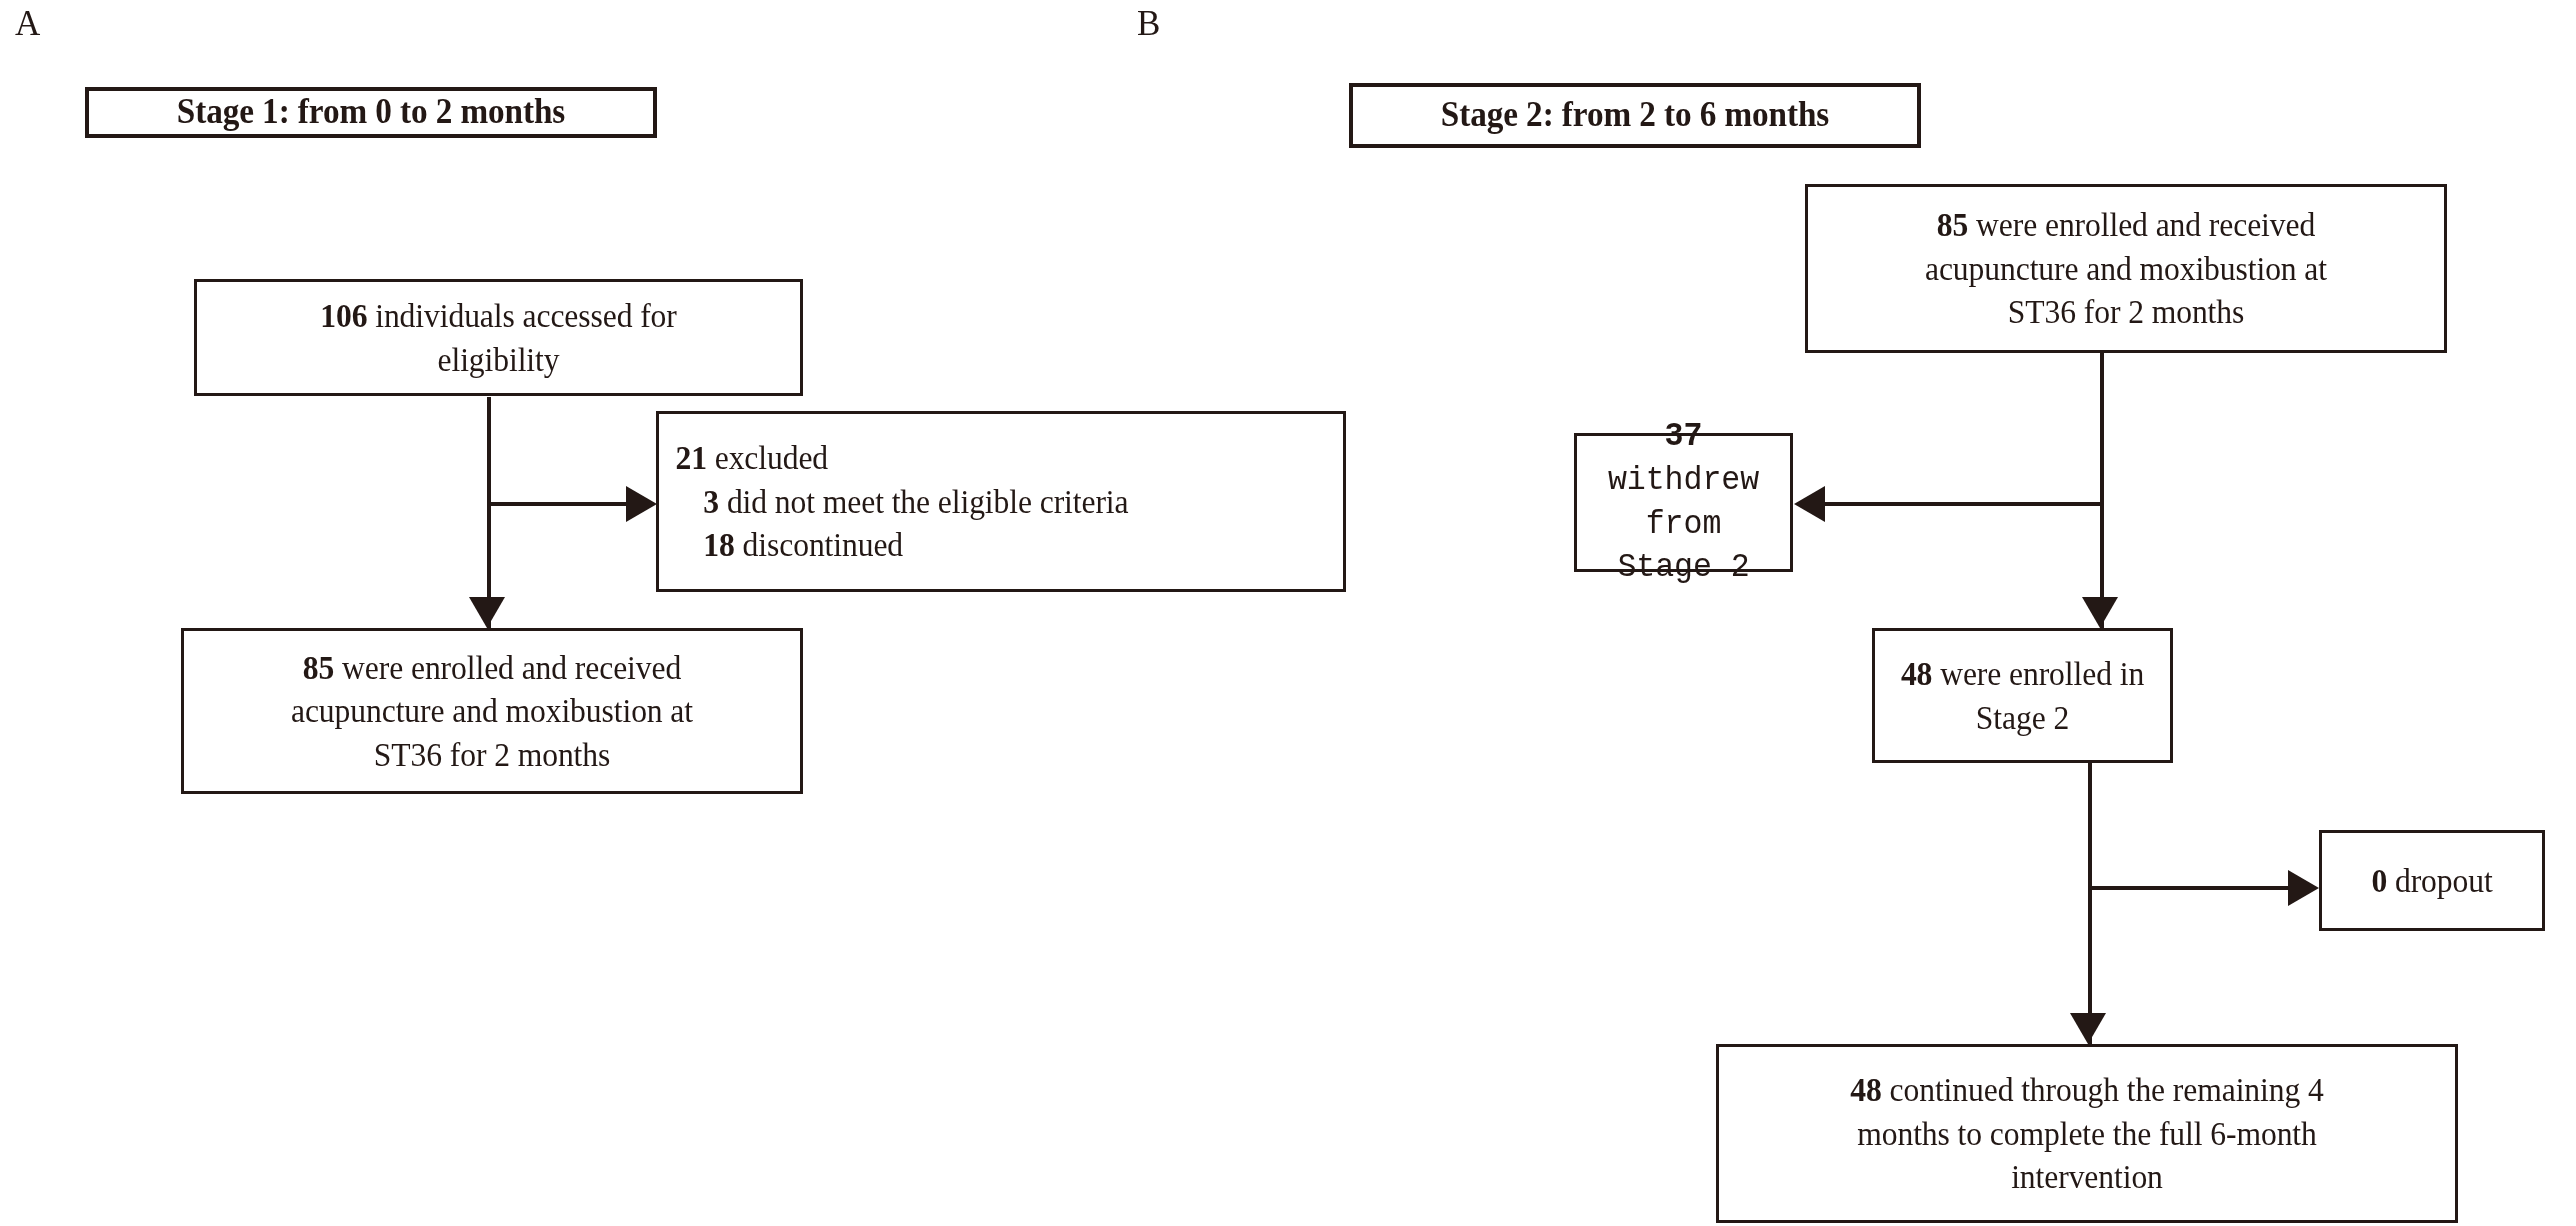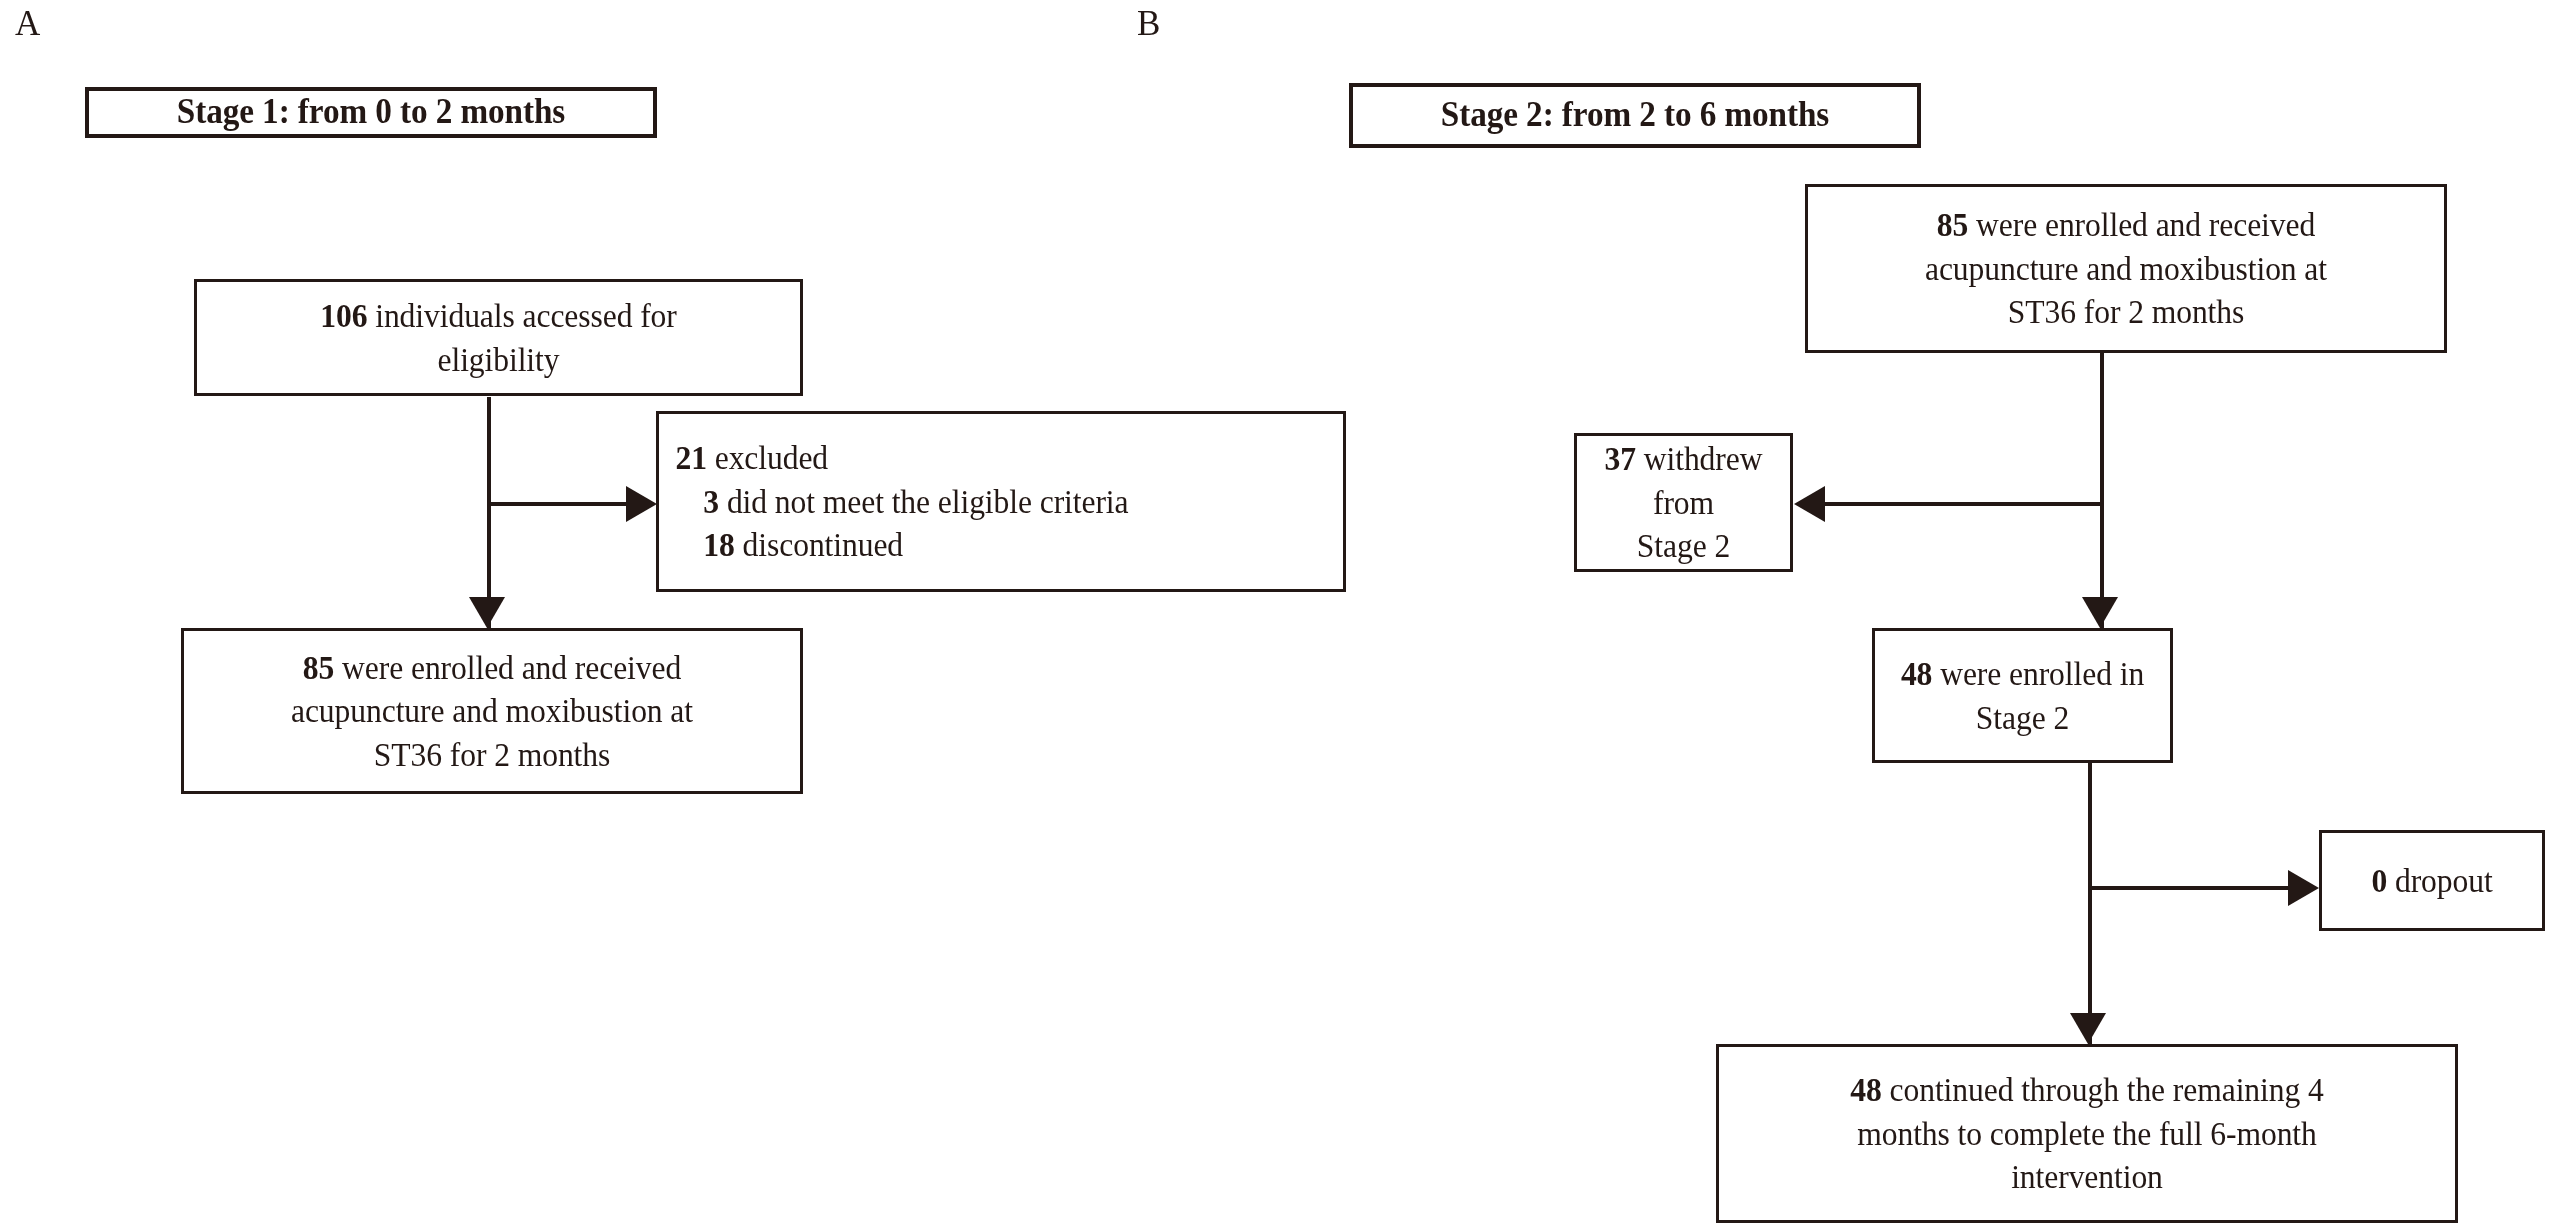--- a/index.html
+++ b/index.html
@@ -138,21 +138,21 @@
   <div class="node" style="left:1805px; top:184px; width:642px; height:169px;">
     <span class="txt"><b>85</b> were enrolled and received<br>acupuncture and moxibustion at<br>ST36 for 2 months</span>
   </div>
 
   <div class="vline" style="left:2100px; top:353px; height:275px;"></div>
   <div class="arrow-down" style="left:2082px; top:597px;"></div>
 
   <div class="hline" style="left:1825px; top:502px; width:279px;"></div>
   <div class="arrow-left" style="left:1794px; top:486px;"></div>
 
-  <div class="node" style="left:1574px; top:433px; width:219px; height:139px;">
+  <div class="node" style="left:1574px; top:433px; width:219px; height:139px;font-family:Liberation Mono, monospace;">
     <span class="txt"><b>37</b> withdrew from<br>Stage 2</span>
   </div>
 
   <div class="node" style="left:1872px; top:628px; width:301px; height:135px;">
     <span class="txt"><b>48</b> were enrolled in Stage 2</span>
   </div>
 
   <div class="vline" style="left:2088px; top:763px; height:281px;"></div>
   <div class="arrow-down" style="left:2070px; top:1013px;"></div>
 

